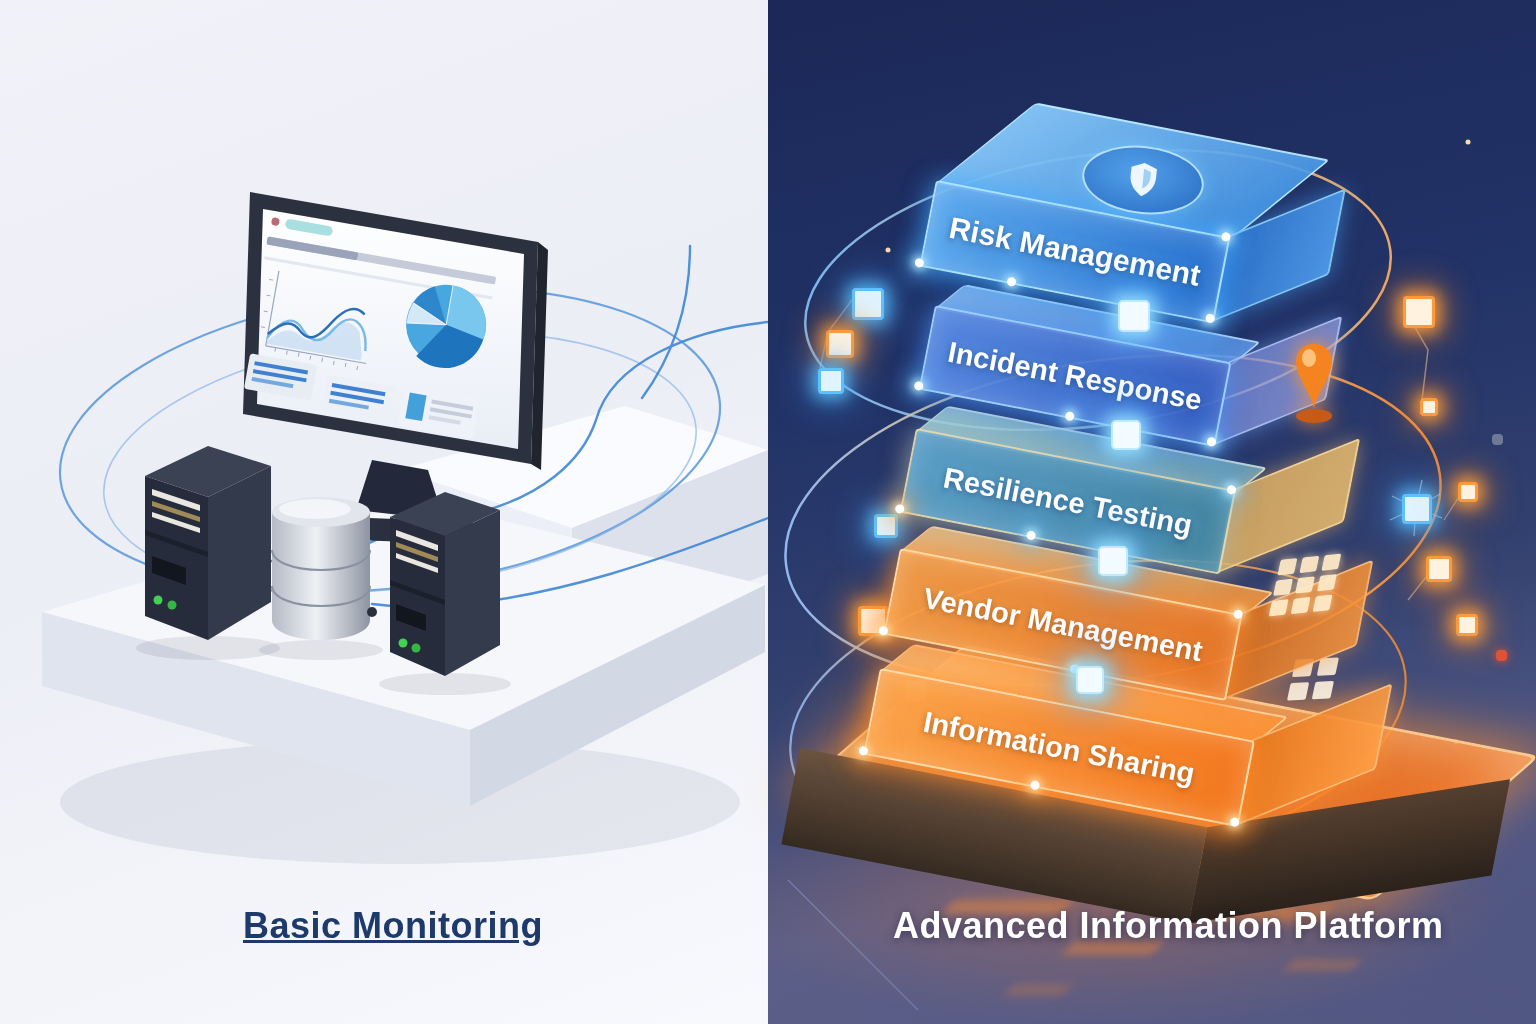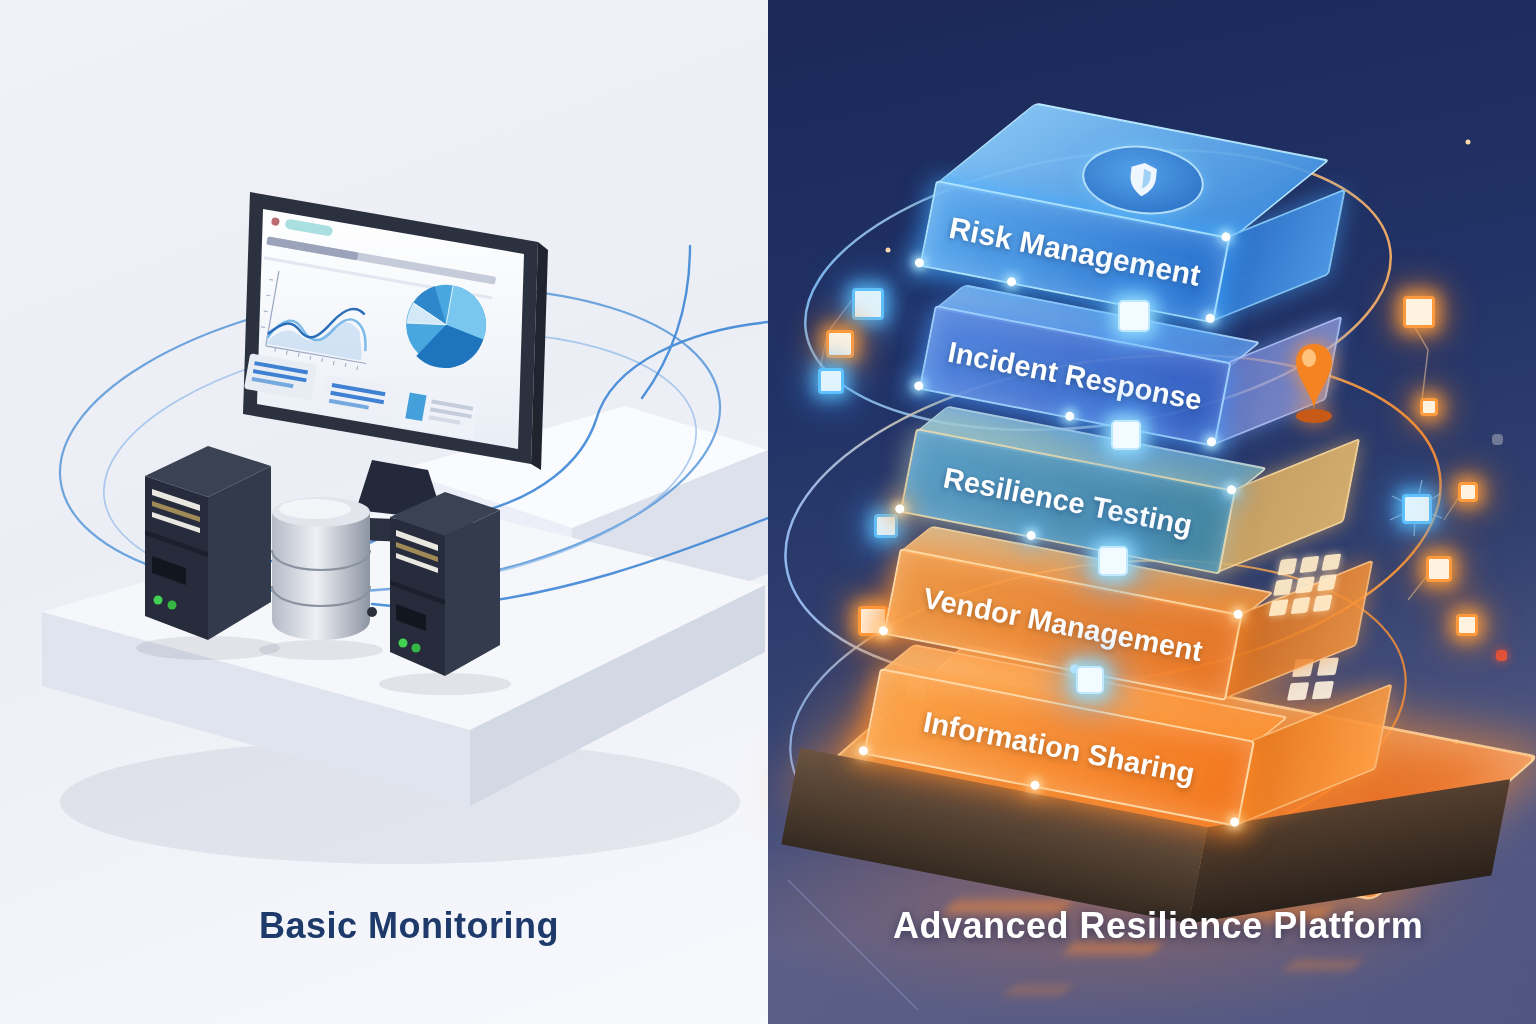--- a/index.html
+++ b/index.html
@@ -2,23 +2,23 @@
 <html><head>
 <meta charset="utf-8">
 <style>
   html,body{margin:0;padding:0;background:#222;}
   .canvas{position:relative;width:1536px;height:1024px;overflow:hidden;
           font-family:"Liberation Sans",sans-serif;}
   
   .left-panel{position:absolute;left:0;top:0;width:768px;height:1024px;
     background:linear-gradient(160deg,#f1f2f8 0%,#ecEEf5 45%,#f8f9fd 100%);}
   .left-scene{position:absolute;left:0;top:0;}
-  .left-title{position:absolute;left:16px;top:905px;width:768px;text-align:left;
+  .left-title{position:absolute;left:0;top:905px;width:768px;text-align:left;
     padding-left:243px;box-sizing:border-box;margin:0;
-    font-size:36px;font-weight:bold;color:#1d3a6b;letter-spacing:.5px;}
+    font-size:36px;font-weight:bold;color:#1d3a6b;letter-spacing:.5px;text-decoration:underline;}
   
   .right-panel{position:absolute;left:768px;top:0;width:768px;height:1024px;
     background:
       radial-gradient(ellipse 420px 220px at 38% 72%, rgba(255,140,40,.40), transparent 68%),
       radial-gradient(ellipse 560px 180px at 45% 88%, rgba(255,120,30,.30), transparent 70%),
       linear-gradient(168deg,#1b2858 0%,#223367 36%,#31406f 58%,#565b86 80%,#424d7c 100%);}
   .right-backdrop{position:absolute;left:0;top:0;z-index:2;}
   .right-title{position:absolute;left:125px;top:905px;margin:0;
     font-size:36px;font-weight:bold;color:#ffffff;letter-spacing:.5px;z-index:40;
     text-shadow:0 2px 8px rgba(20,30,70,.6);}
@@ -362,16 +362,16 @@
     <span class="sq sq-orange" style="left:658px;top:556px;width:20px;height:20px;"></span>
     <span class="sq sq-orange" style="left:688px;top:614px;width:16px;height:16px;"></span>
     <span class="sq sq-dim" style="left:724px;top:434px;width:11px;height:11px;"></span>
     <span class="sq sq-red" style="left:728px;top:650px;width:11px;height:11px;"></span>
 
     <span class="sq sq-cube" style="left:350px;top:300px;width:28px;height:28px;"></span>
     <span class="sq sq-cube" style="left:343px;top:420px;width:26px;height:26px;"></span>
     <span class="sq sq-cube" style="left:330px;top:546px;width:26px;height:26px;"></span>
     <span class="sq sq-cube" style="left:308px;top:666px;width:24px;height:24px;"></span>
 
-    <h2 class="right-title">Advanced Resilience Platform</h2>
+    <h2 class="right-title">Advanced Information Platform</h2>
   </section>
 
 </div>
 
 </body></html>

